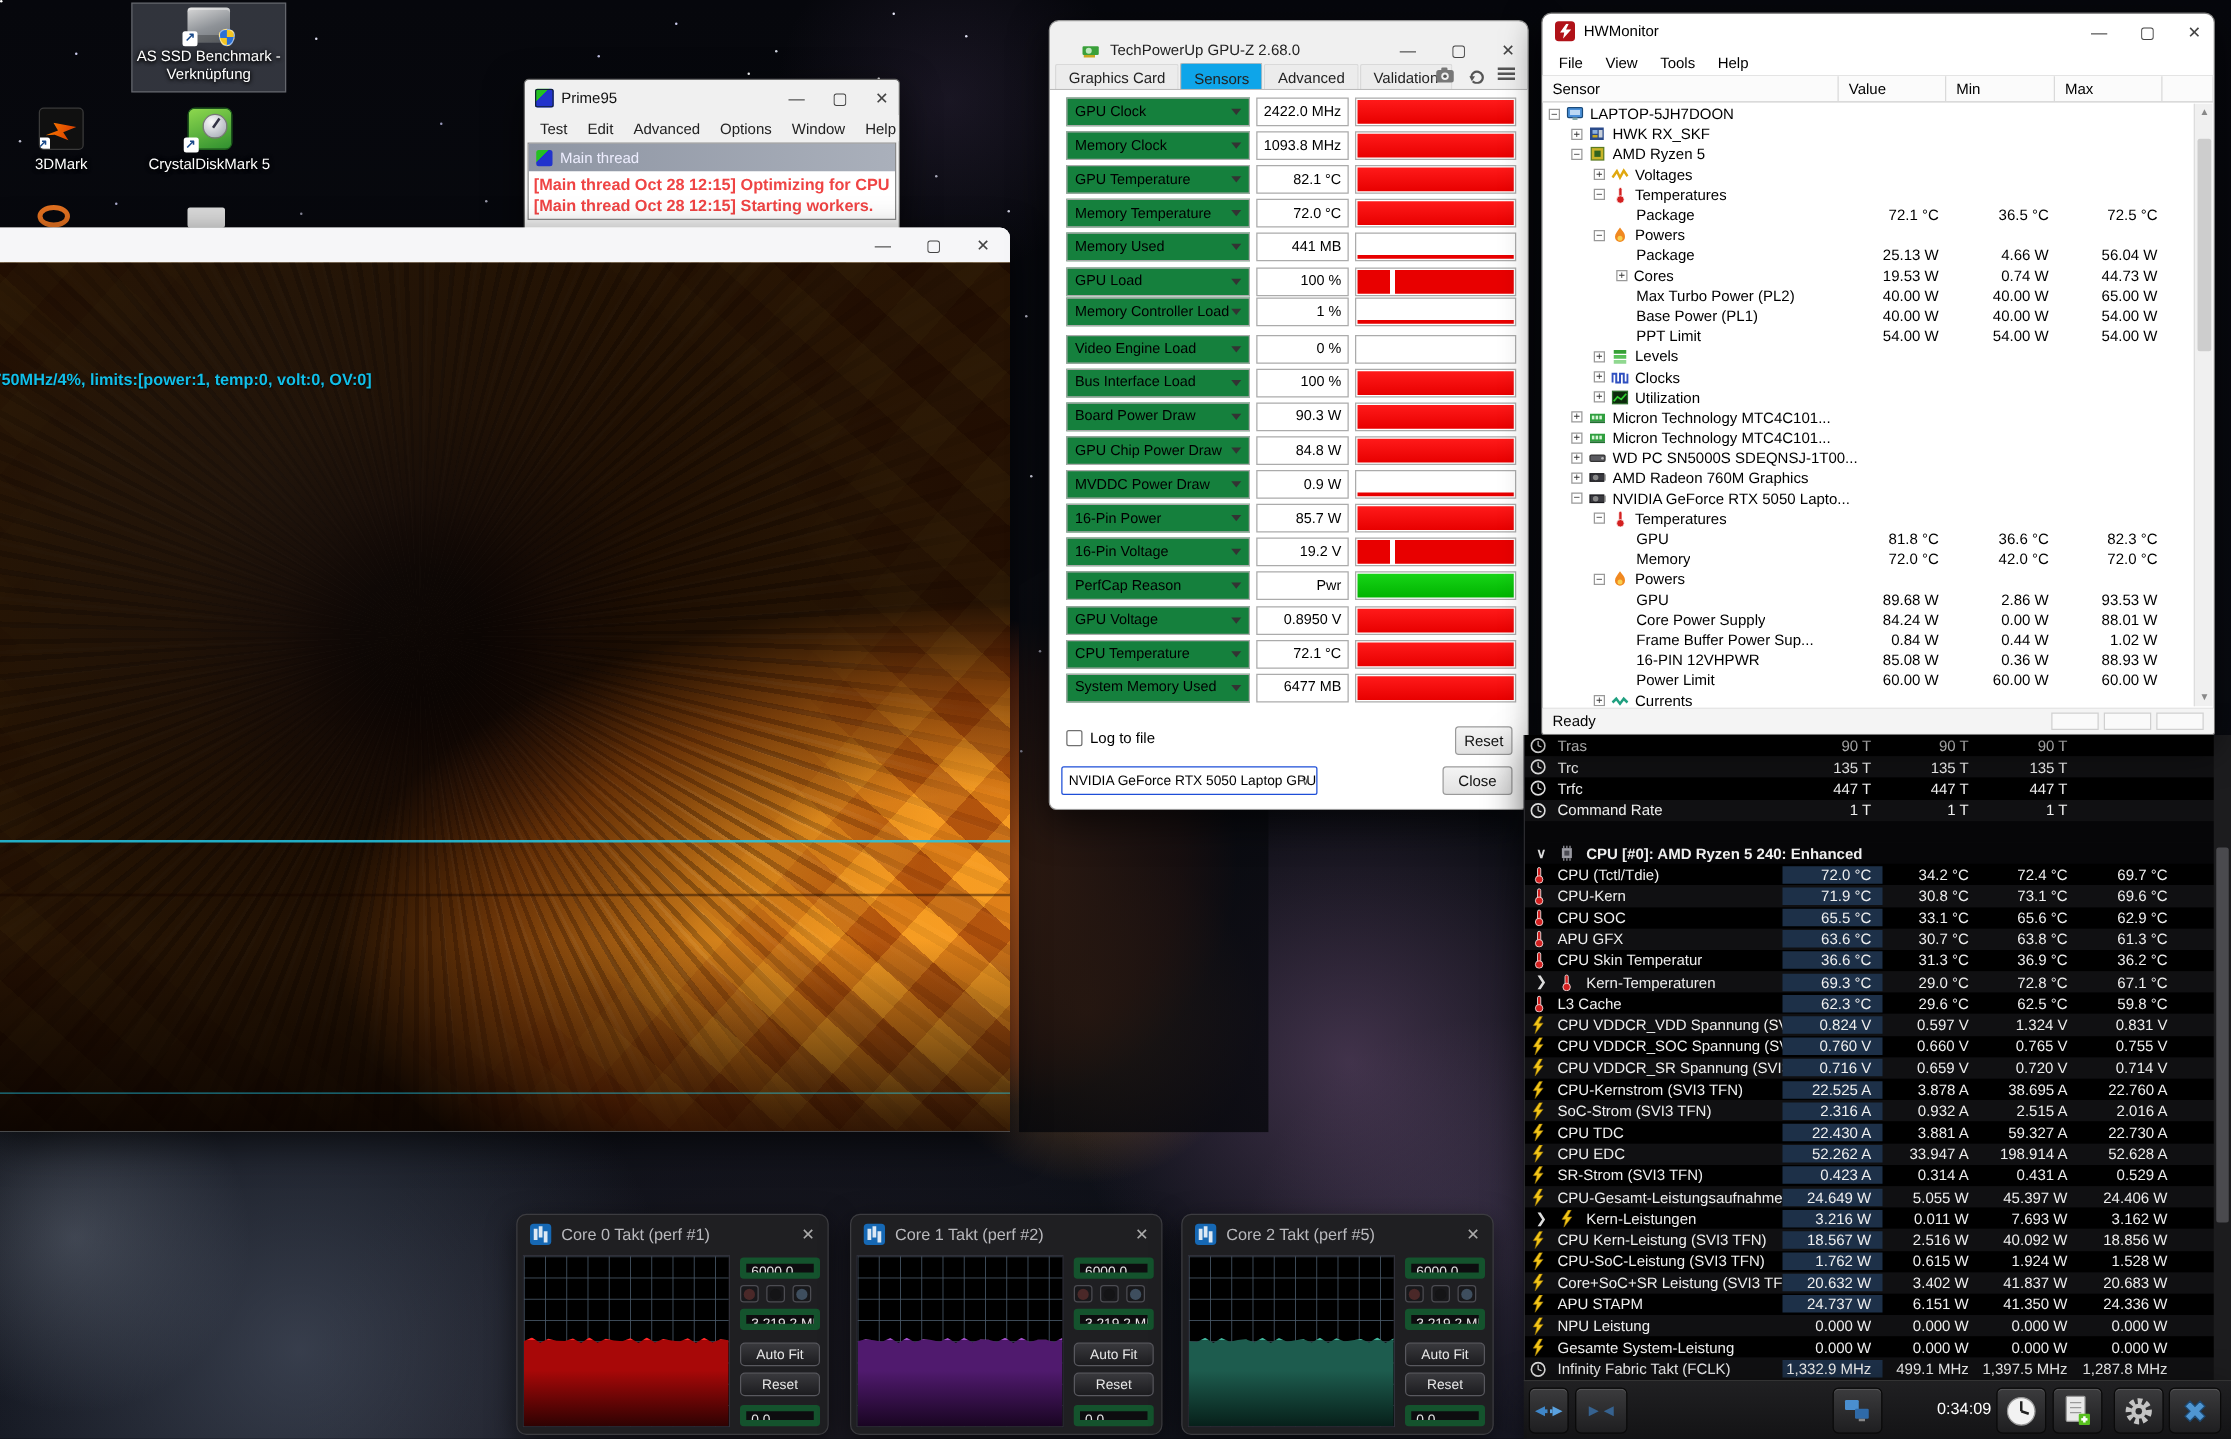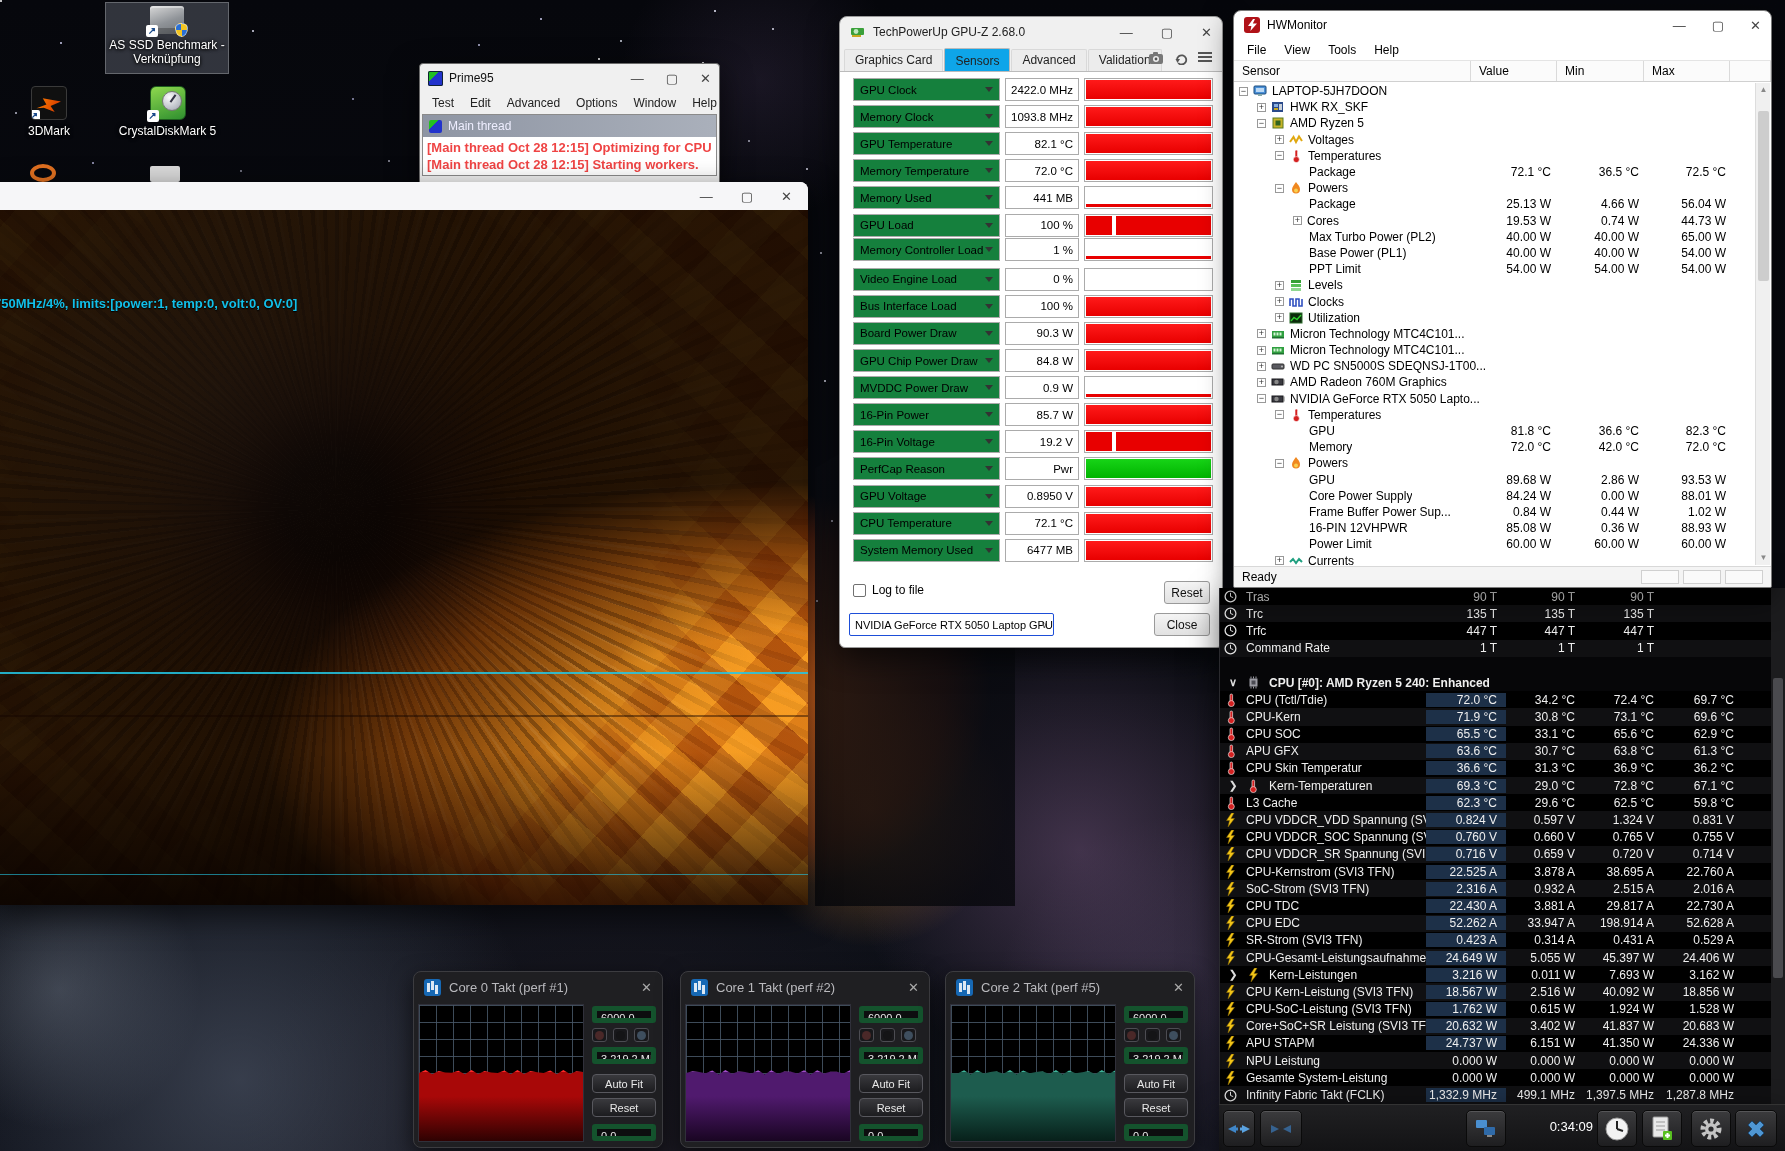--- a/index.html
+++ b/index.html
@@ -99,21 +99,21 @@
   .fur-line { position:absolute; left:0; right:0; }
   #fur-line1 { top:462px; height:2px; background:rgba(35,200,230,.85); }
   #fur-noise { top:505px; height:2px; background:rgba(20,5,0,.45); }
   #fur-line2 { top:664px; height:1px; background:rgba(35,200,230,.6); }
   #fur-osd { position:absolute; left:-6px; top:86px; color:#12bfe8; font-size:13px; font-weight:bold;
     text-shadow:0 1px 1px #000; white-space:nowrap; }
 
   
   #gpuz { left:839px; top:16px; width:384px; height:632px; background:#f0f0f0;
     border:1px solid #9a9a9a; border-radius:8px 8px 6px 6px; z-index:4; font-size:12px; }
-  #gpuz-title { height:30px; display:flex; align-items:center; padding:4px 10px; color:#222; }
+  #gpuz-title { height:30px; display:flex; padding:16px 10px; color:#222;margin-left:15px; }
   #gpuz-title .caps { margin-left:auto; display:flex; gap:28px; }
   #gpuz-tabs { display:flex; align-items:flex-end; height:24px; padding:0 4px; position:relative; }
   .gz-tab { padding:3px 10px 4px; border:1px solid #d9d9d9; border-bottom:none; background:#ececec;
     margin-right:1px; font-size:12px; color:#222; border-radius:2px 2px 0 0; }
   .gz-tab.active { background:#0ea5e9; position:relative; top:1px; padding-top:5px; border-color:#bbb; }
   #gpuz-hicons { position:absolute; right:10px; top:4px; display:flex; gap:10px; }
   #gpuz-body { position:absolute; left:0; right:0; top:54px; bottom:0; background:#fff;
     border-top:1px solid #bbb; border-radius:0 0 6px 6px; }
   .gz-row { position:absolute; height:23px; }
   .gz-lbl { position:absolute; left:13px; width:147px; height:23px; border:1px solid #ababab; background:#15803d;
@@ -1208,21 +1208,21 @@
             <svg width="11" height="14" viewBox="0 0 11 14">
               <polygon points="6.5,0 1.5,7.5 4.5,7.5 3,14 9.5,5.5 6,5.5 9,0" fill="#f2c418" stroke="#8a6a00" stroke-width=".5"></polygon>
             </svg>
           </span>
         </span>
         <div class="hwi-lb">
           <span>CPU TDC</span>
         </div>
         <div class="hwi-v hl">22.430 A</div>
         <div class="hwi-v">3.881 A</div>
-        <div class="hwi-v">29.817 A</div>
+        <div class="hwi-v">59.327 A</div>
         <div class="hwi-v">22.730 A</div>
         <div></div>
       </div>
       <div class="hwi-row">
         <span class="hwi-ic">
           <span class="hwm-ic hwi-ic">
             <svg width="11" height="14" viewBox="0 0 11 14">
               <polygon points="6.5,0 1.5,7.5 4.5,7.5 3,14 9.5,5.5 6,5.5 9,0" fill="#f2c418" stroke="#8a6a00" stroke-width=".5"></polygon>
             </svg>
           </span>

